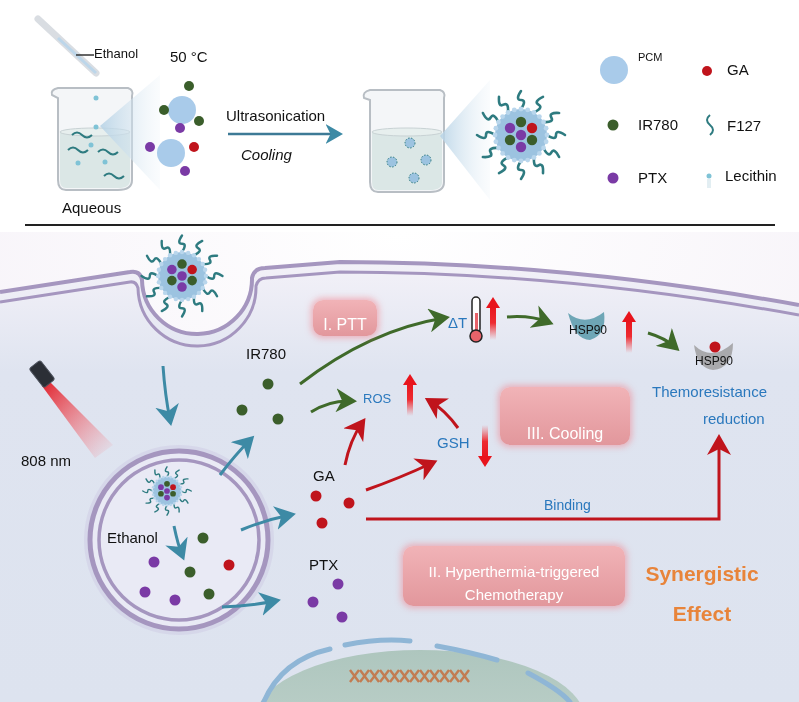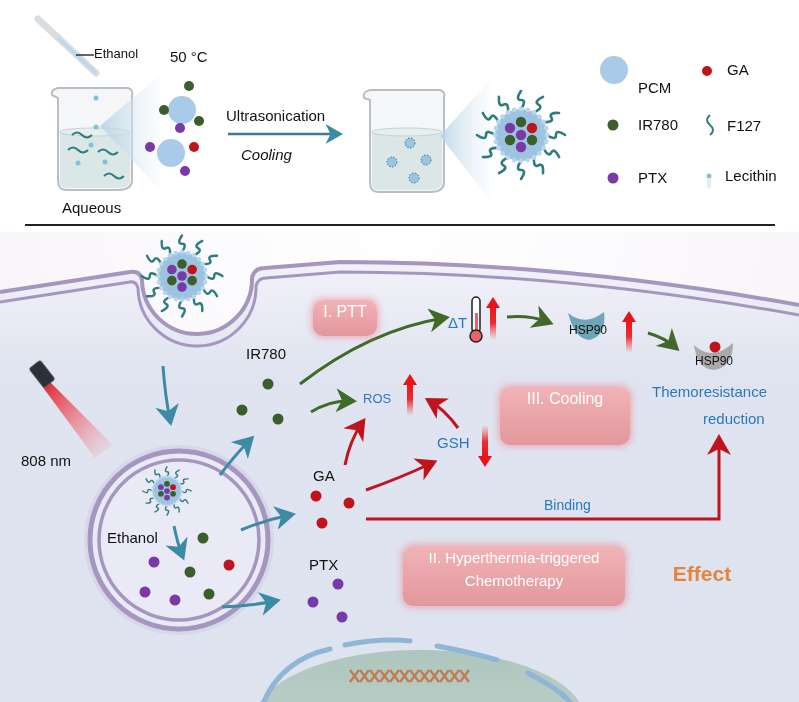--- a/index.html
+++ b/index.html
@@ -1,21 +1,21 @@
 <!DOCTYPE html>
 <html><head>
 <meta charset="utf-8">
 <style>
   html,body{margin:0;padding:0;background:#fff;}
   body{width:799px;height:702px;position:relative;overflow:hidden;font-family:"Liberation Sans",sans-serif;}
   #stage{position:absolute;left:0;top:0;width:799px;height:702px;}
   .txt{position:absolute;white-space:nowrap;font-family:"Liberation Sans",sans-serif;}
   .black{color:#111;}
   .blue{color:#2a78bd;}
-  .box{position:absolute;border-radius:10px;background:linear-gradient(#f1b3b7,#e2979c);box-shadow:0 0 6px 2px rgba(240,130,140,0.55);color:#fff;text-align:center;display:flex;flex-direction:column;justify-content:flex-start;font-size:16px;line-height:23px;}
+  .box{position:absolute;border-radius:10px;background:linear-gradient(#f1b3b7,#e2979c);box-shadow:0 0 6px 2px rgba(240,130,140,0.55);color:#fff;text-align:center;display:flex;flex-direction:column;justify-content:flex-end;font-size:16px;line-height:23px;}
   .synergy{position:absolute;color:#e8843a;font-weight:bold;font-size:21px;text-align:center;line-height:40px;}
 </style>
 </head>
 <body>
 
 <div id="stage">
 <svg width="799" height="702" viewBox="0 0 799 702" style="position:absolute;left:0;top:0">
   <defs>
     <linearGradient id="cellGrad" x1="0" y1="0" x2="0" y2="1">
       <stop offset="0" stop-color="#f3f1f8"></stop>
@@ -376,21 +376,21 @@
     <circle cx="715" cy="347" r="5.5" fill="#c0141c"></circle>
   </g>
 </svg>
 
 <span class="txt black" style="left:94px;top:46px;font-size:13px;">Ethanol</span>
 <span class="txt black" style="left:170px;top:48px;font-size:15px;">50 °C</span>
 <span class="txt black" style="left:62px;top:199px;font-size:15px;">Aqueous</span>
 <span class="txt black" style="left:226px;top:107px;font-size:15px;">Ultrasonication</span>
 <span class="txt black" style="left:241px;top:146px;font-size:15px;font-style:italic;">Cooling</span>
 
-<span class="txt black" style="left:638px;top:79px;font-size:15px;">PCM</span>
+<span class="txt black" style="left:638px;top:51px;font-size:11px;">PCM</span>
 <span class="txt black" style="left:727px;top:61px;font-size:15px;">GA</span>
 <span class="txt black" style="left:638px;top:116px;font-size:15px;">IR780</span>
 <span class="txt black" style="left:727px;top:117px;font-size:15px;">F127</span>
 <span class="txt black" style="left:638px;top:169px;font-size:15px;">PTX</span>
 <span class="txt black" style="left:725px;top:167px;font-size:15px;">Lecithin</span>
 
 <span class="txt black" style="left:21px;top:452px;font-size:15px;">808 nm</span>
 <span class="txt black" style="left:107px;top:529px;font-size:15px;">Ethanol</span>
 <span class="txt black" style="left:246px;top:345px;font-size:15px;">IR780</span>
 <span class="txt black" style="left:313px;top:467px;font-size:15px;">GA</span>
@@ -410,15 +410,16 @@
 </div>
 <div class="box" style="left:500px;top:387px;width:130px;height:58px;">
   <span>III. Cooling</span>
 </div>
 <div class="box" style="left:403px;top:546px;width:222px;height:60px;font-size:15px;">
   <span>II. Hyperthermia-triggered</span>
   <span>Chemotherapy</span>
 </div>
 
 <div class="synergy" style="left:632px;top:554px;width:140px;">
+  <div>Synergistic</div>
   <div>Effect</div>
 </div>
 </div>
 
 </body></html>

